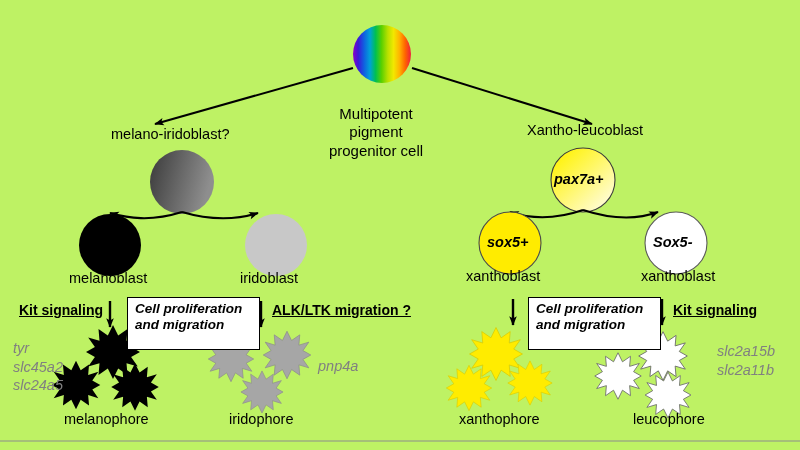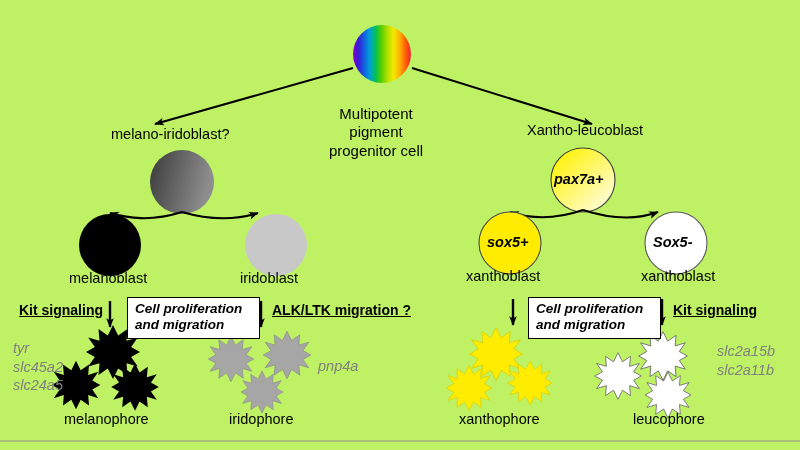--- a/index.html
+++ b/index.html
@@ -51,21 +51,21 @@
   }
   .procbox {
     position: absolute;
     border: 1.6px solid #000000;
     background: #ffffff;
     font-style: italic;
     font-weight: 700;
     font-size: 13.5px;
     line-height: 1.18;
     color: #000000;
-    padding: 3px 6px 5px 7px;
+    padding: 3px 6px 16px 7px;
     font-family: "Liberation Sans", sans-serif;
     white-space: pre-line;
   }
   .progenitor-text {
     position: absolute;
     text-align: center;
     font-size: 15px;
     color: #000000;
     line-height: 1.22;
     white-space: pre-line;

